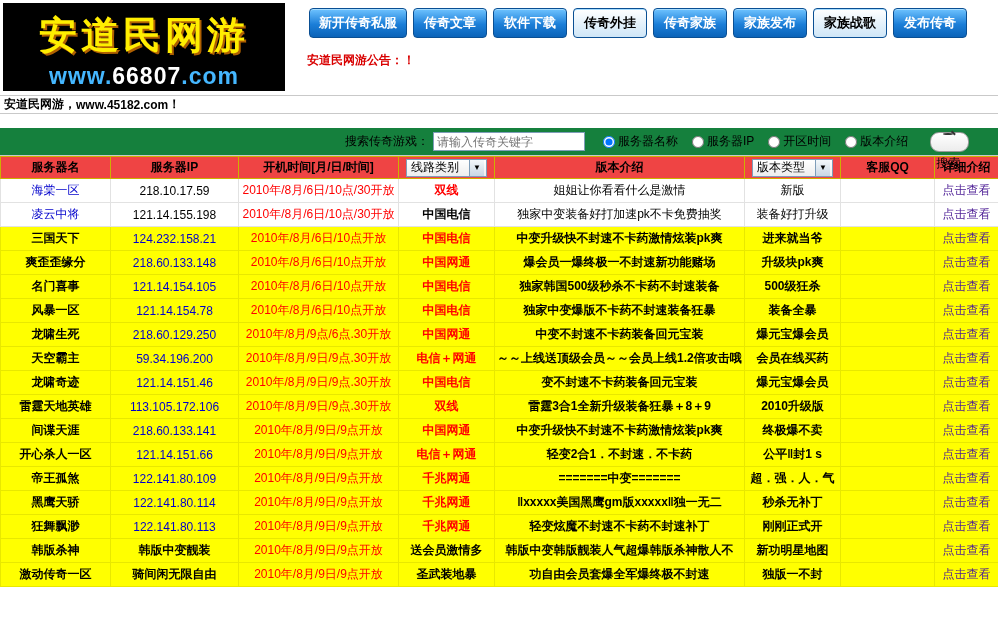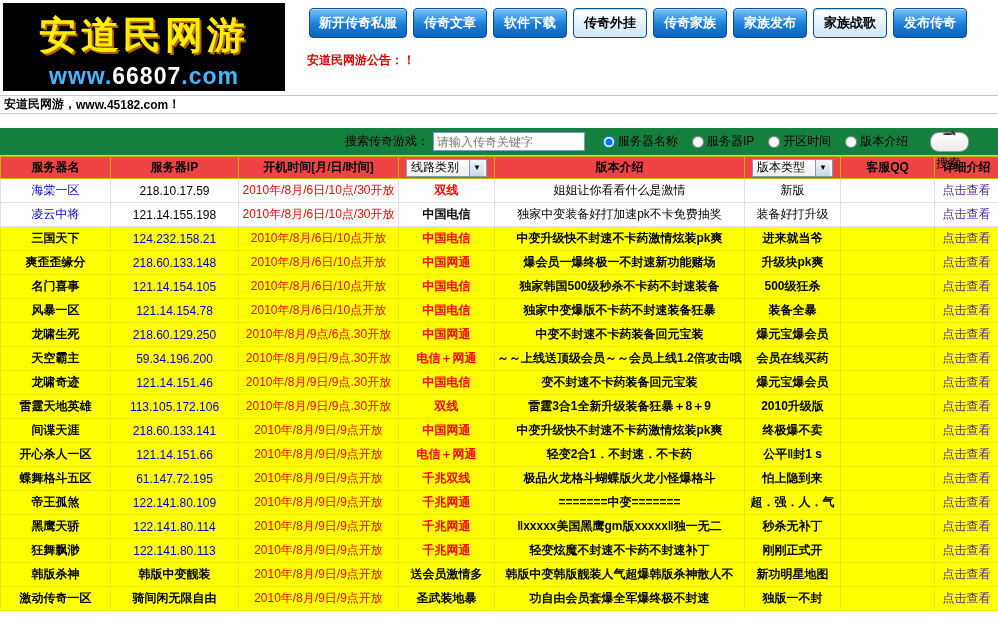--- a/index.html
+++ b/index.html
@@ -440,30 +440,20 @@
         <td class="bold">开心杀人一区</td>
         <td class="blue">121.14.151.66</td>
         <td class="red">2010年/8月/9日/9点开放</td>
         <td class="type-red">电信＋网通</td>
         <td class="desc bold">轻变2合1．不封速．不卡药</td>
         <td class="bold">公平‖封1 s</td>
         <td></td>
         <td><span class="detail-link">点击查看</span></td>
       </tr>
       <tr class="row-yellow">
-        <td class="bold">蝶舞格斗五区</td>
-        <td class="blue">61.147.72.195</td>
-        <td class="red">2010年/8月/9日/9点开放</td>
-        <td class="type-red">千兆双线</td>
-        <td class="desc bold">极品火龙格斗蝴蝶版火龙小怪爆格斗</td>
-        <td class="bold">怕上隐到来</td>
-        <td></td>
-        <td><span class="detail-link">点击查看</span></td>
-      </tr>
-      <tr class="row-yellow">
         <td class="bold">帝王孤煞</td>
         <td class="blue">122.141.80.109</td>
         <td class="red">2010年/8月/9日/9点开放</td>
         <td class="type-red">千兆网通</td>
         <td class="desc bold">=======中变=======</td>
         <td class="bold">超．强．人．气</td>
         <td></td>
         <td><span class="detail-link">点击查看</span></td>
       </tr>
       <tr class="row-yellow">

